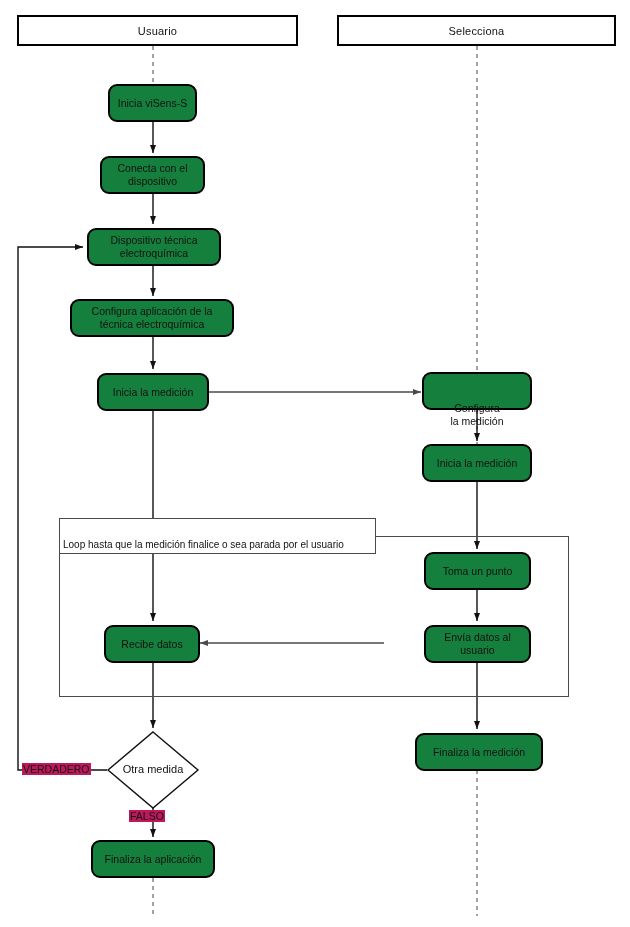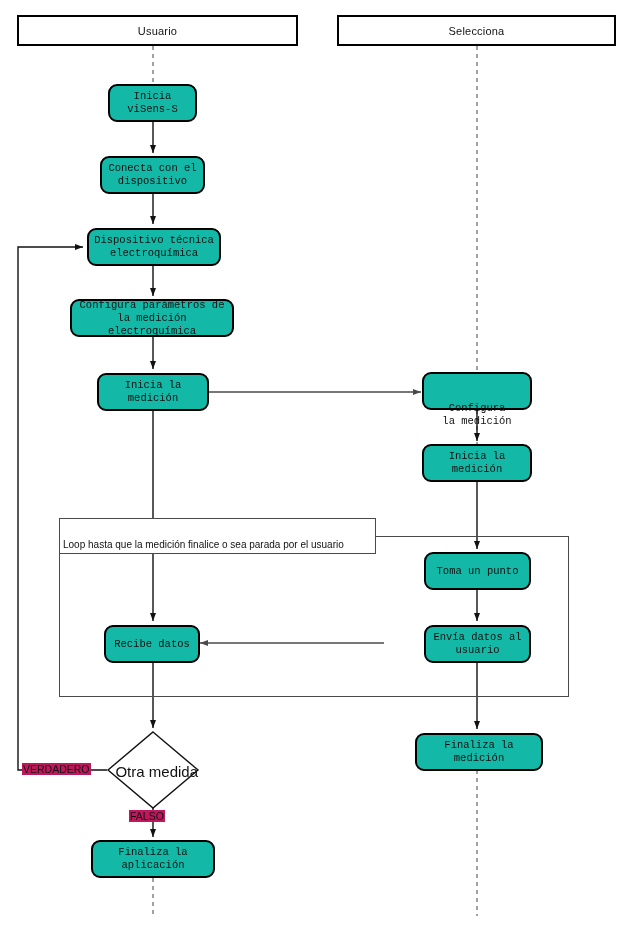--- a/index.html
+++ b/index.html
@@ -35,36 +35,35 @@
     justify-content: center;
     font-size: 11px;
     color: #111111;
     letter-spacing: 0.2px;
   }
   .node {
     position: absolute;
     box-sizing: border-box;
     border: 2px solid #000000;
     border-radius: 9px;
-    background: #14b8a6;
+    background: #15803d;
     display: flex;
     align-items: center;
     justify-content: center;
     text-align: center;
     font-size: 10.5px;
     line-height: 13px;
     color: #111111;
     padding: 10px 5px;
-    font-family: Liberation Mono, monospace;
   }
   .decision-label {
     position: absolute;
-    font-size: 15px;
-    color: #111111;
-    text-align: right;
+    font-size: 11px;
+    color: #111111;
+    text-align: center;
     white-space: nowrap;
   }
   .edge-label {
     position: absolute;
     font-size: 10.5px;
     color: #111111;
     background: #be185d;
     white-space: nowrap;
     padding: 0 1px;
   }
@@ -159,21 +158,21 @@
 
   <div class="node" style="left:100px; top:156px; width:105px; height:38px;">
     <span>Conecta con el dispositivo</span>
   </div>
 
   <div class="node" style="left:87px; top:228px; width:134px; height:38px;">
     <span>Dispositivo técnica electroquímica</span>
   </div>
 
   <div class="node" style="left:70px; top:299px; width:164px; height:38px;">
-    <span>Configura parámetros de la medición electroquímica</span>
+    <span>Configura aplicación de la técnica electroquímica</span>
   </div>
 
   <div class="node" style="left:97px; top:373px; width:112px; height:38px;">
     <span>Inicia la medición</span>
   </div>
 
   <div class="node" style="left:104px; top:625px; width:96px; height:38px;">
     <span>Recibe datos</span>
   </div>
 

